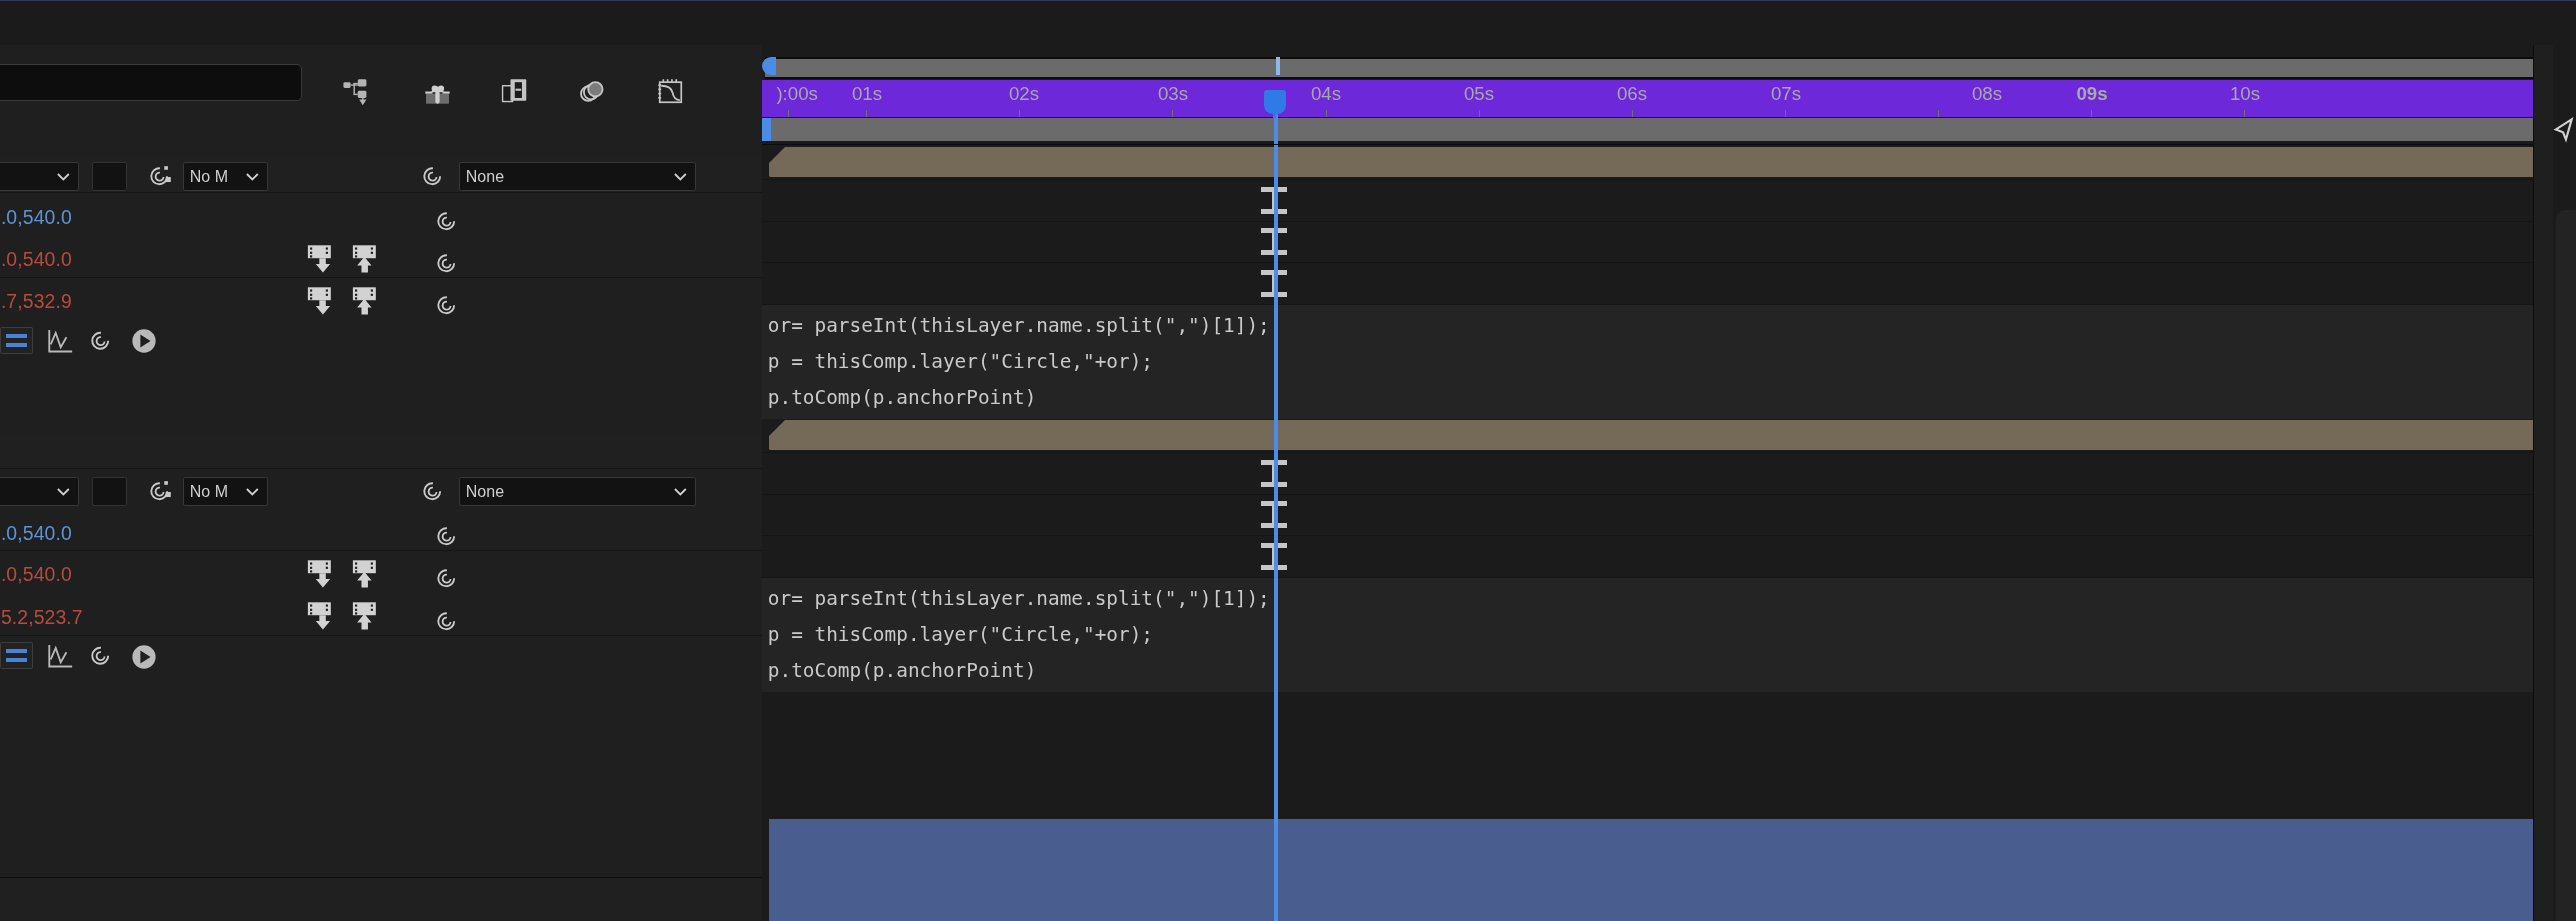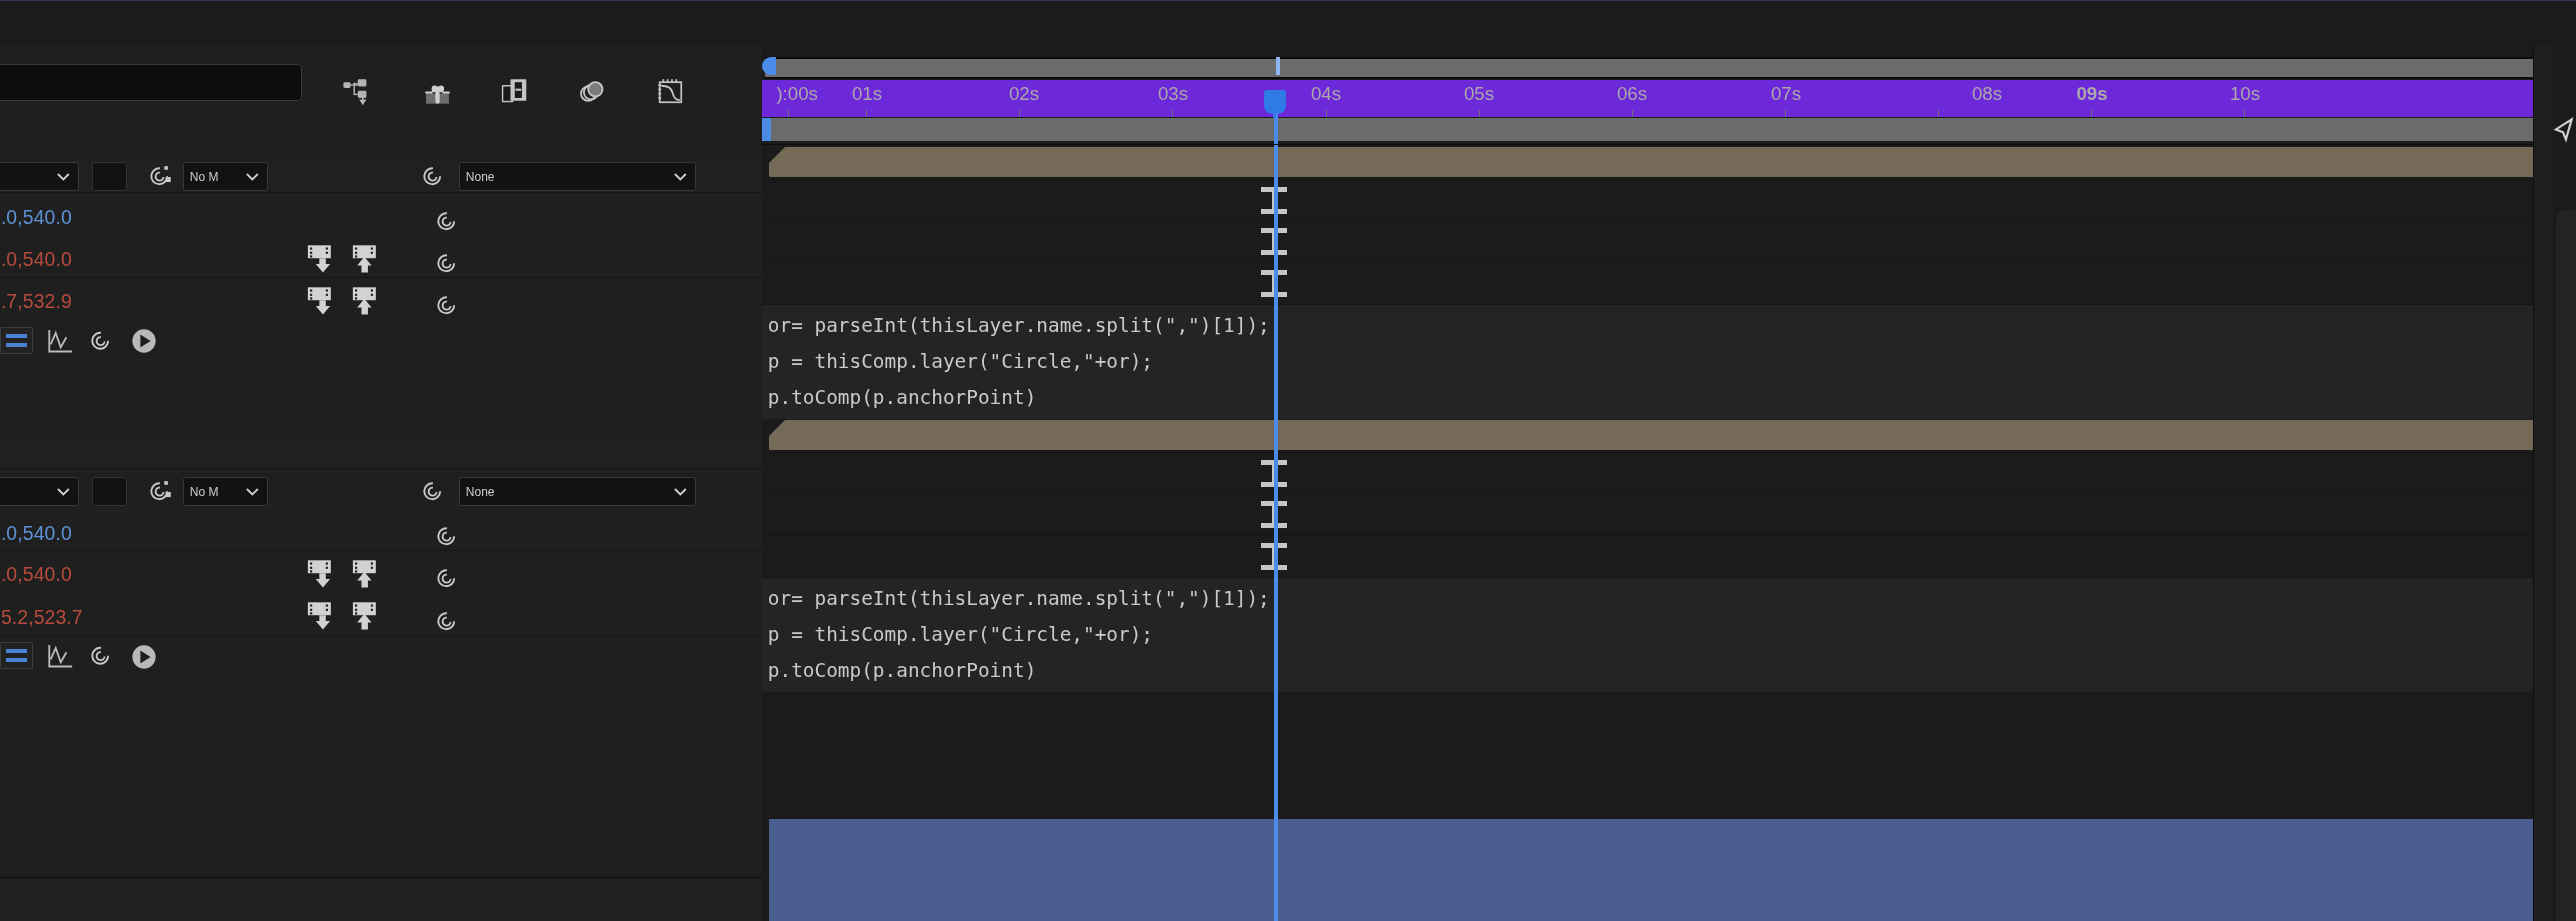--- a/index.html
+++ b/index.html
@@ -54,21 +54,21 @@
 
   
   .prop-row{position:absolute;left:0;width:762px;box-sizing:border-box;}
   .row-sep{position:absolute;left:0;width:762px;height:0.7px;background:#151515;}
 
   .dropdown{
     position:absolute;background:#121212;border:0.7px solid #383838;border-radius:2.2px;
     box-sizing:border-box;display:flex;align-items:center;cursor:pointer;
   }
   .dropdown .dd-text{
-    font-size:12px;color:#cfcfcf;padding-left:5.8px;white-space:nowrap;overflow:hidden;
+    font-size:16px;color:#cfcfcf;padding-left:5.8px;white-space:nowrap;overflow:hidden;
     flex:1;
   }
   .dropdown .chev{width:18.7px;margin-right:5.8px;flex:0 0 auto;}
 
   .flatbox{position:absolute;background:#121212;border:0.7px solid #333;border-radius:2.2px;box-sizing:border-box;}
 
   .value{position:absolute;font-size:19.4px;white-space:nowrap;letter-spacing:0.1px;}
   .value.blue{color:#5d93d6;}
   .value.red{color:#b74b3d;}
 

